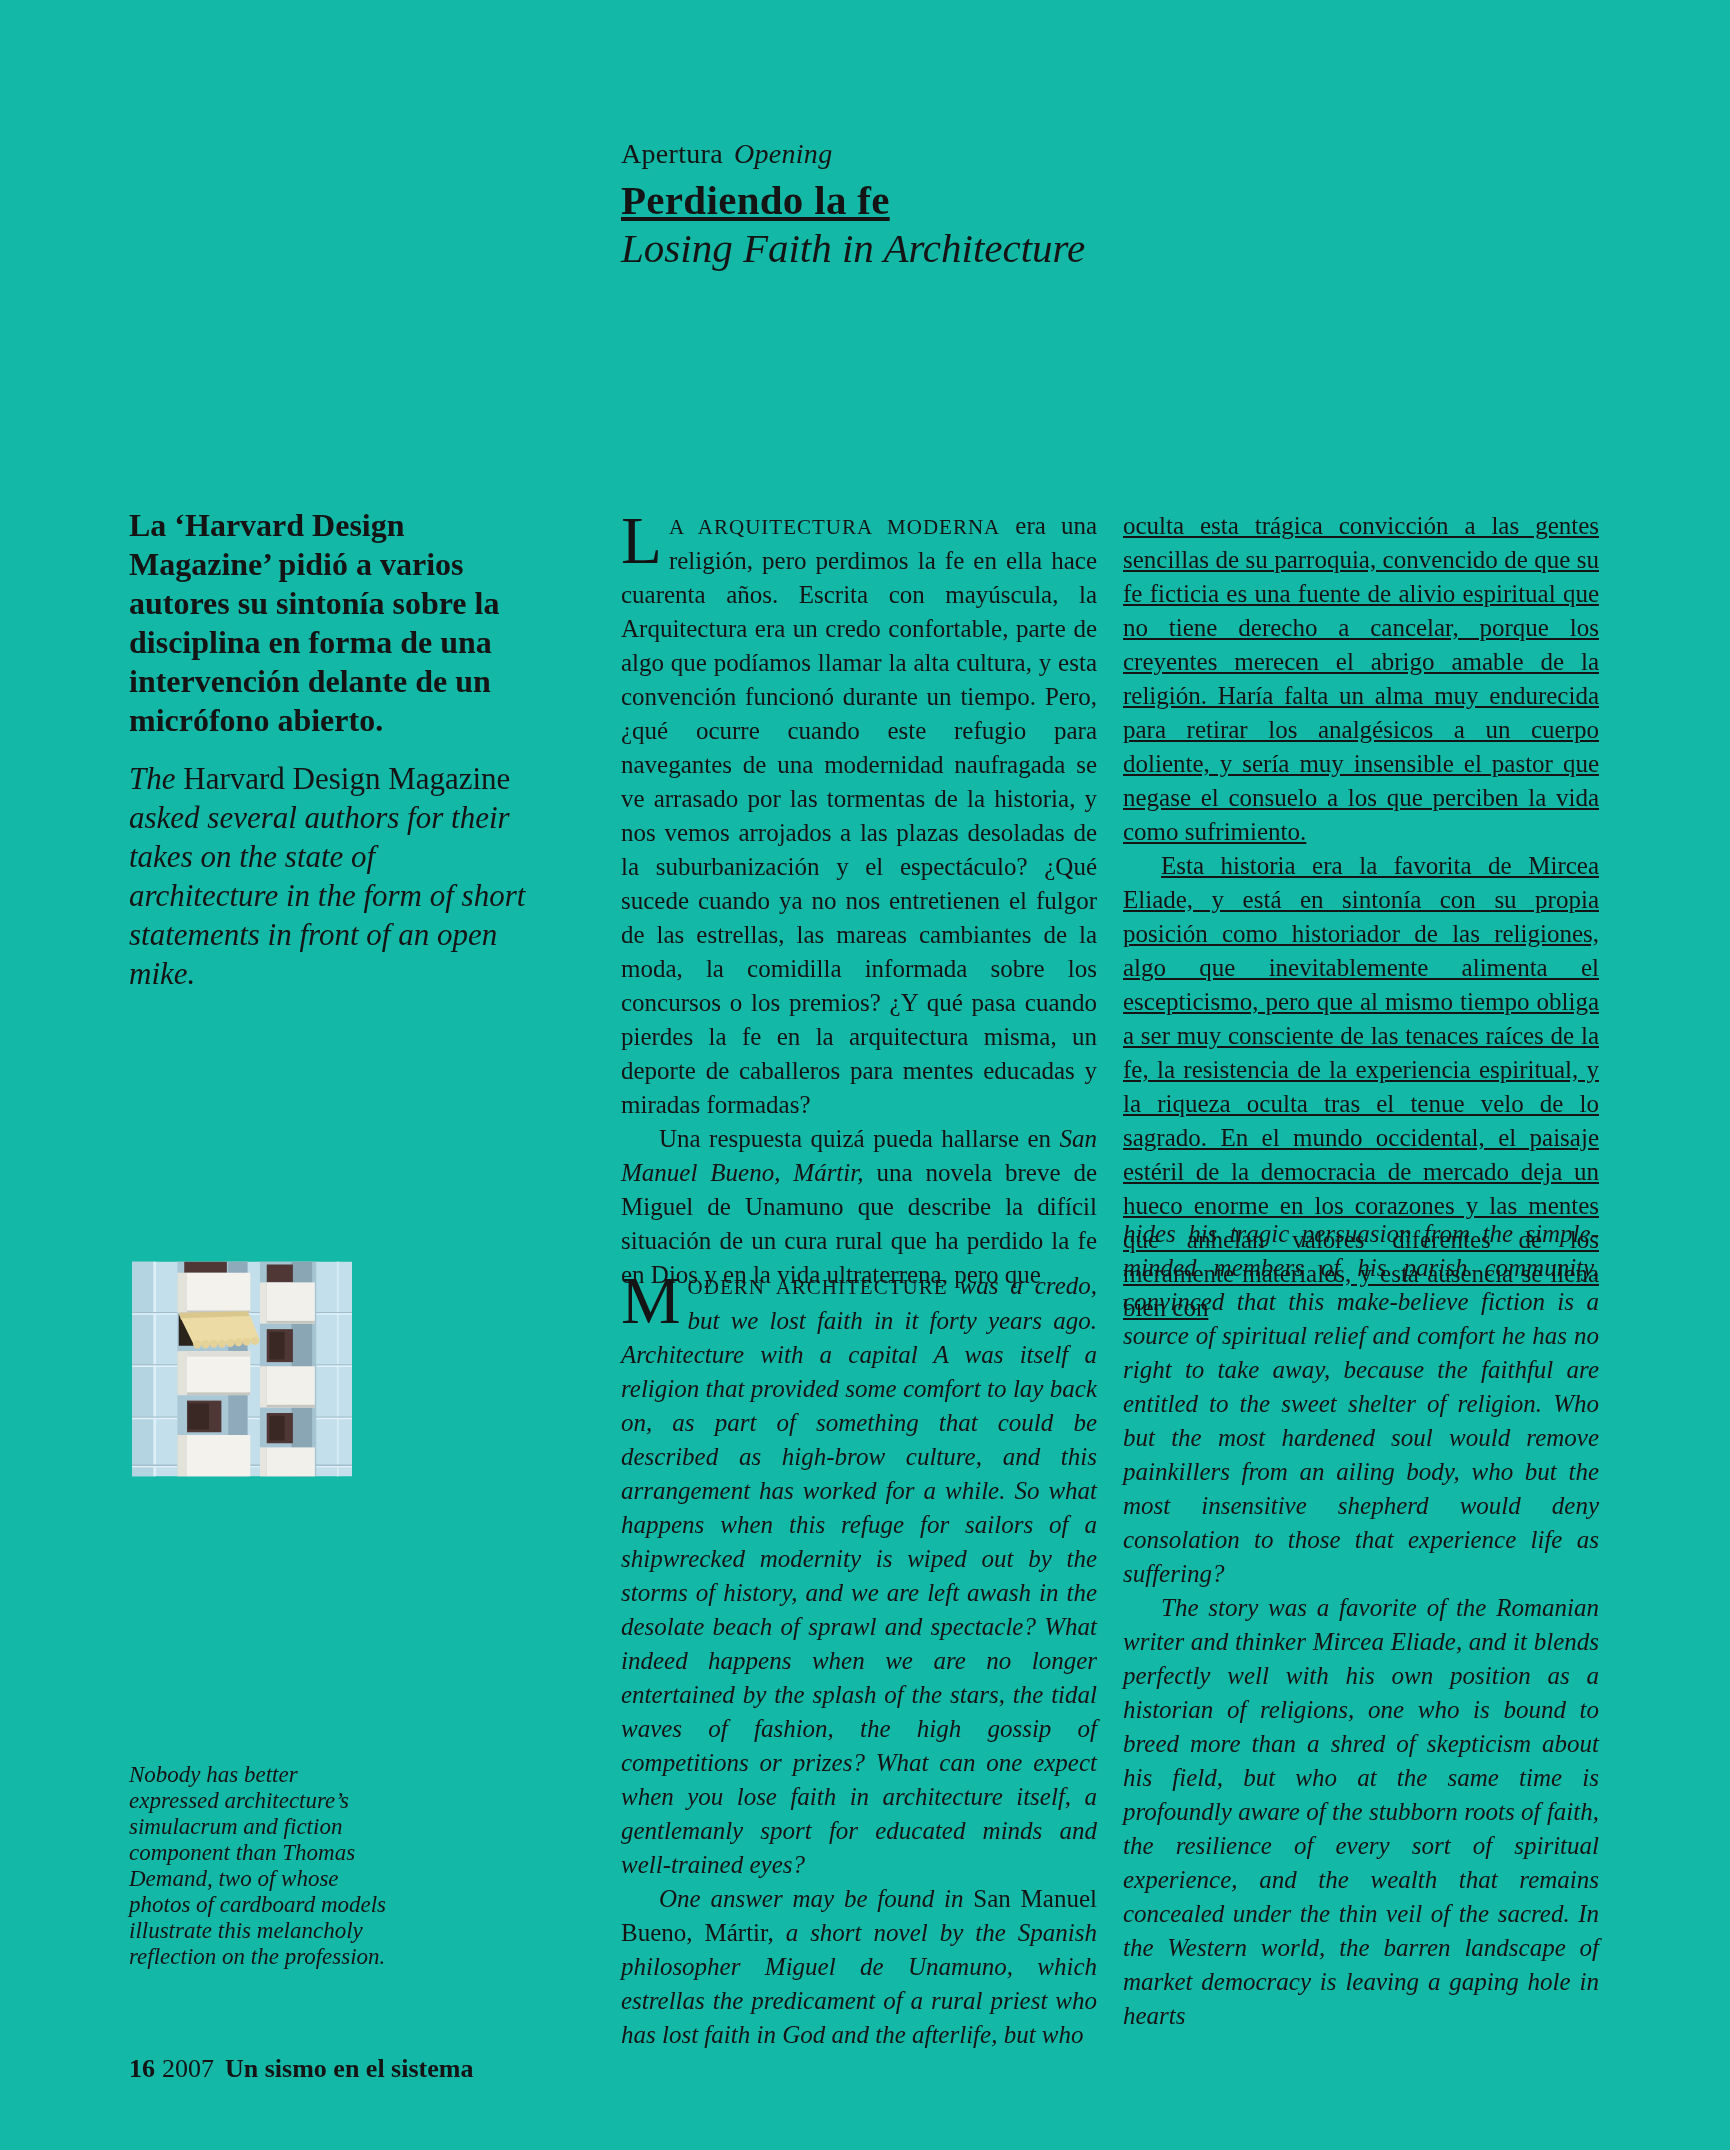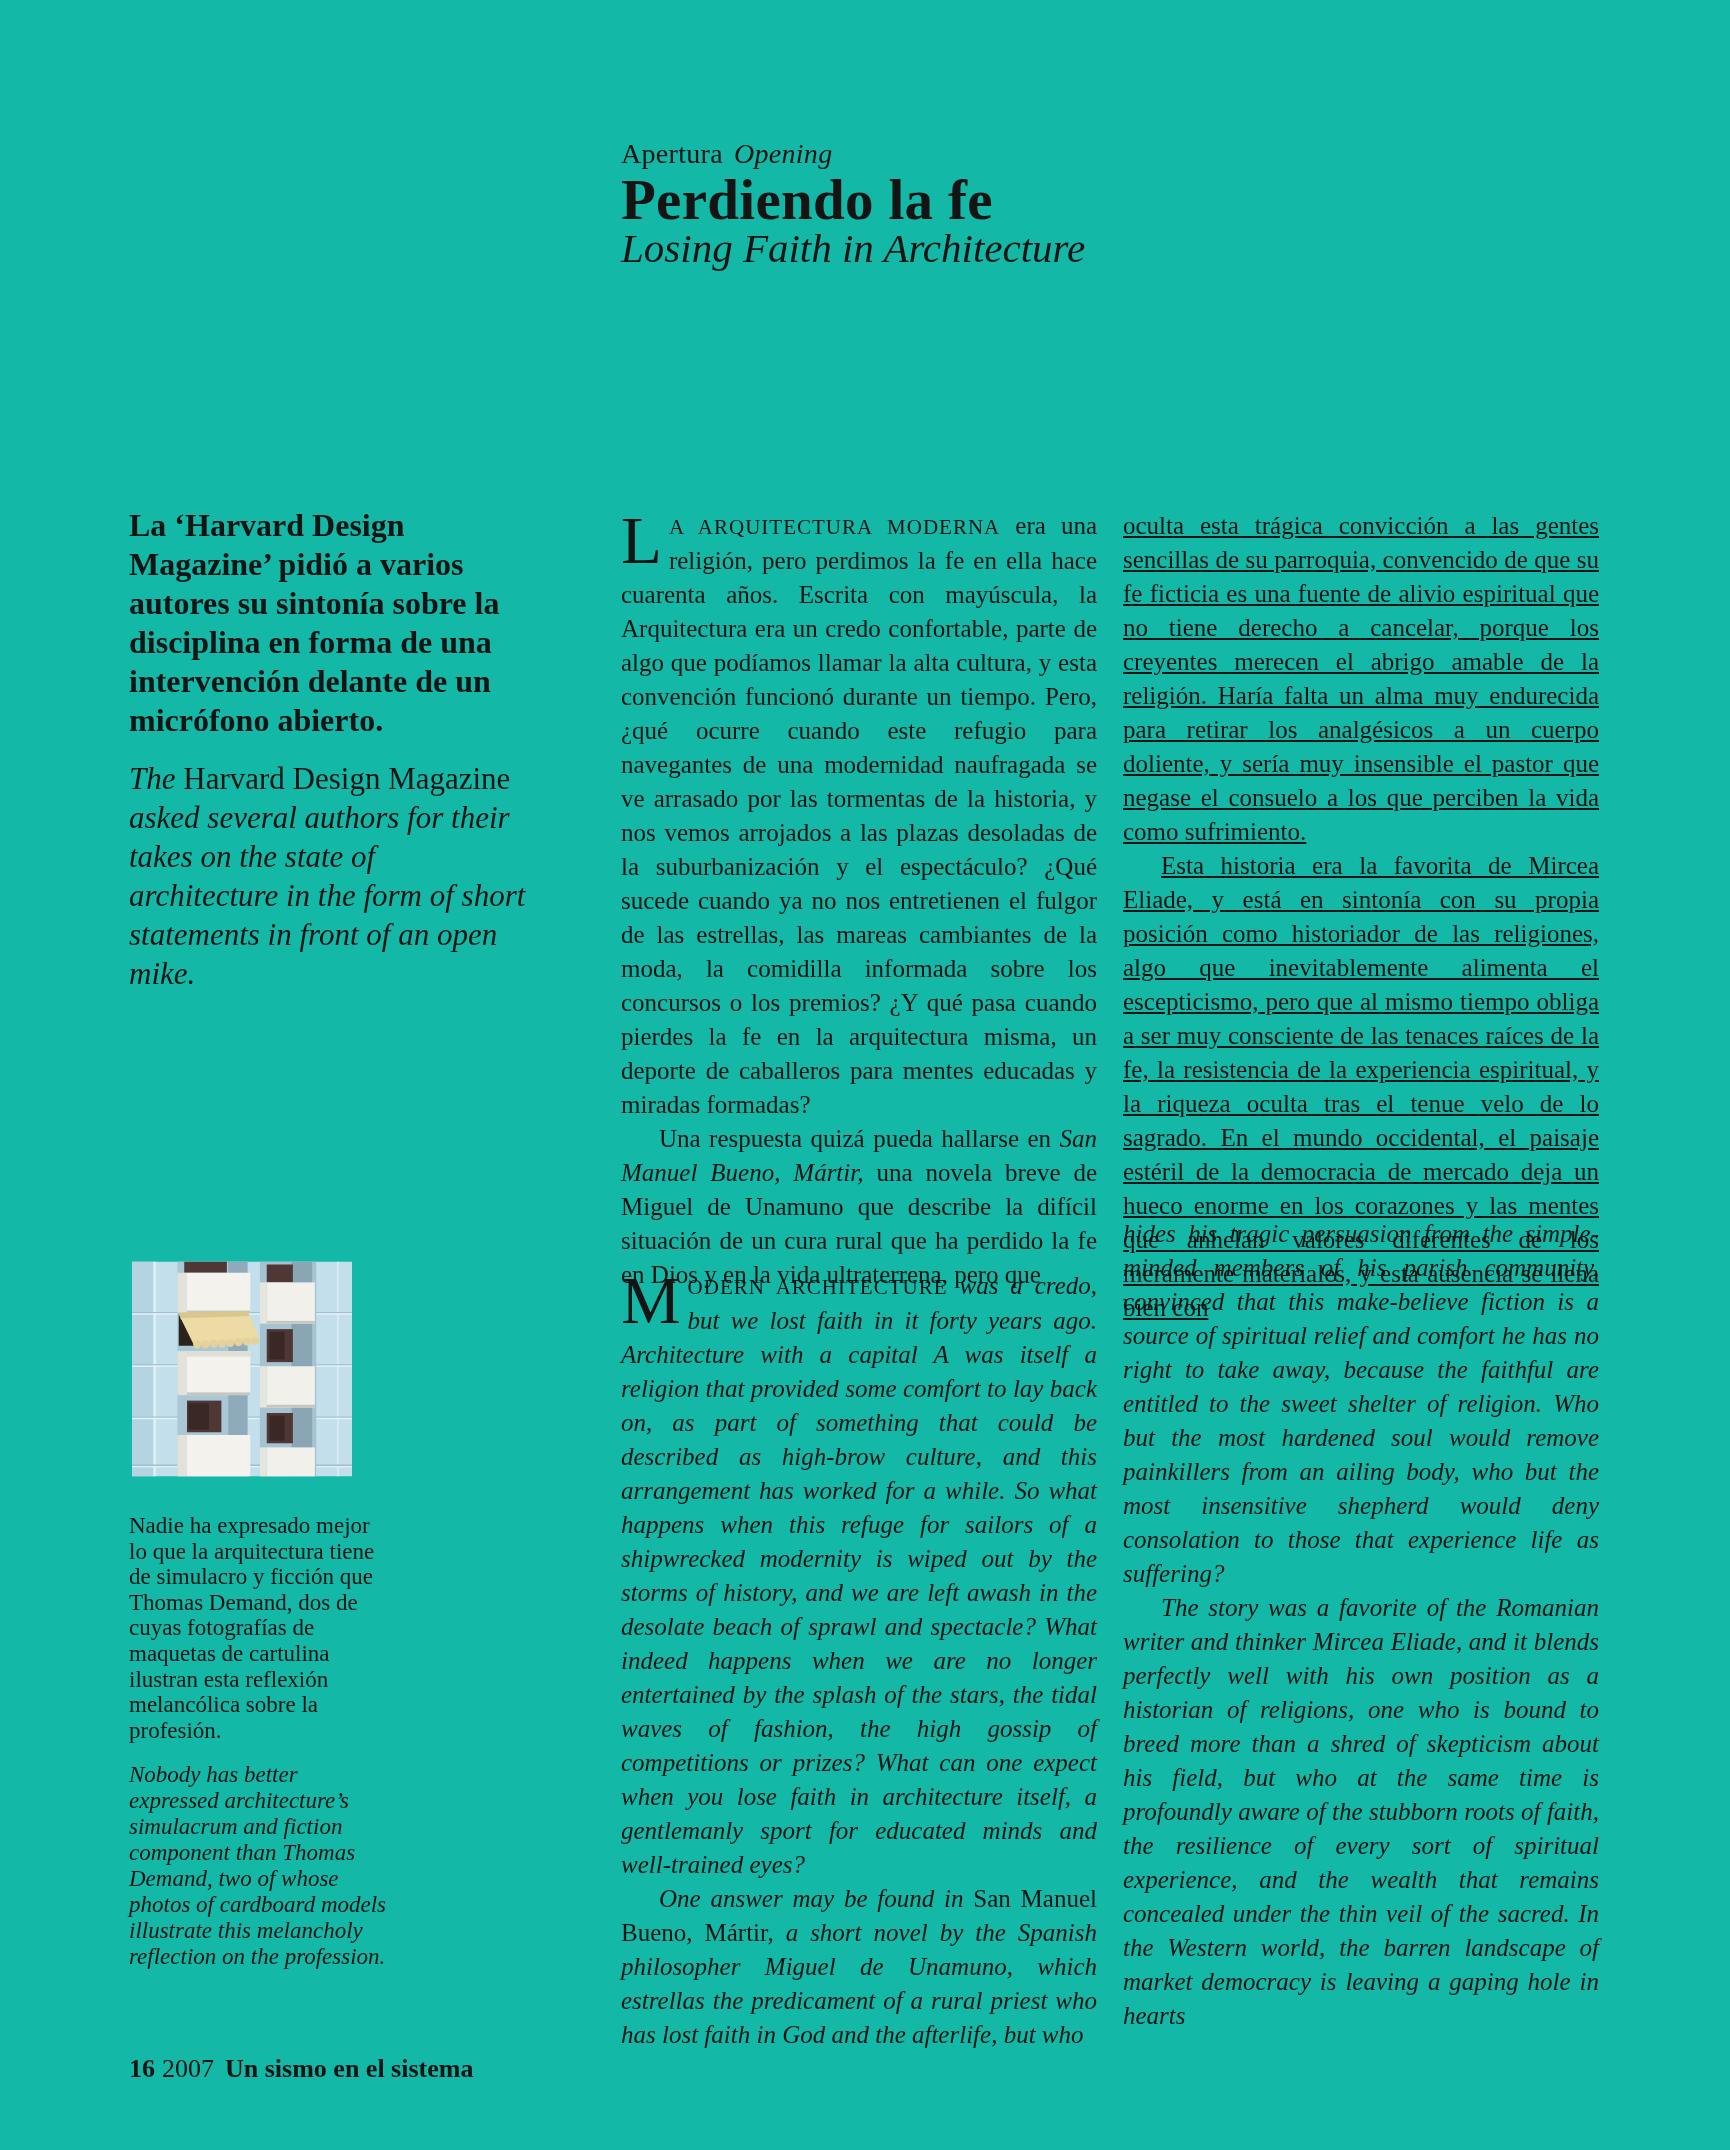--- a/index.html
+++ b/index.html
@@ -5,21 +5,21 @@
   html,body { margin:0; padding:0; background:#ffffff; }
   .page {
     position:relative; width:1731px; height:2151px; background:#14b8a6;
     font-family:"Liberation Serif","DejaVu Serif",serif; color:#141414;
     overflow:hidden;
   }
   
   .masthead { position:absolute; left:621px; top:137px; }
   .kicker { font-size:28px; line-height:33px; letter-spacing:0.3px; }
   .kicker .k-en { font-style:italic; margin-left:11px; }
-  .title-es { font-size:57px; line-height:48px; font-weight:bold; margin:5.5px 0 0 0; letter-spacing:0.3px; }
+  .title-es { font-size:41px; line-height:48px; font-weight:bold; margin:5.5px 0 0 0; letter-spacing:0.3px;text-decoration:underline; }
   .title-en { font-size:41px; line-height:44px; font-style:italic; font-weight:normal; margin:2.8px 0 0 0; }
   
   .sidebar-es {
     position:absolute; left:129px; top:506px; width:379px;
     font-weight:bold; font-size:32px; line-height:39px;
   }
   .sidebar-en {
     position:absolute; left:129px; top:759px; width:401px;
     font-size:31px; line-height:39px; font-style:italic;
   }
@@ -155,21 +155,20 @@
           <circle cx="131" cy="119" r="6"></circle>
           <circle cx="143" cy="118" r="6"></circle>
           <circle cx="155" cy="117" r="6"></circle>
           <circle cx="167" cy="116" r="6"></circle>
           <circle cx="179" cy="115" r="6"></circle>
         </g>
       </g>
     </svg>
   </figure>
 
-  <figcaption class="caption-es" lang="es">Nadie ha expresado mejor lo que la arquitectura tiene de simulacro y ficción que Thomas Demand, dos de cuyas fotografías de maquetas de cartulina ilustran esta reflexión melancólica sobre la profesión.</figcaption>
   <figcaption class="caption-en" lang="en">Nobody has better expressed architecture’s simulacrum and fiction component than Thomas Demand, two of whose photos of cardboard models illustrate this melancholy reflection on the profession.</figcaption>
 
   <section class="col es" id="col1-es" lang="es">
     <p><span class="dropcap">L</span><span class="leadin">a arquitectura moderna</span><span> era una religión, pero perdimos la fe en ella hace cuarenta años. Escrita con mayúscula, la Arquitectura era un credo confortable, parte de algo que podíamos llamar la alta cultura, y esta convención funcionó durante un tiempo. Pero, ¿qué ocurre cuando este refugio para navegantes de una modernidad naufragada se ve arrasado por las tormentas de la historia, y nos vemos arrojados a las plazas desoladas de la suburbanización y el espectáculo? ¿Qué sucede cuando ya no nos entretienen el fulgor de las estrellas, las mareas cambiantes de la moda, la comidilla informada sobre los concursos o los premios? ¿Y qué pasa cuando pierdes la fe en la arquitectura misma, un deporte de caballeros para mentes educadas y miradas formadas?</span></p>
     <p class="ind"><span>Una respuesta quizá pueda hallarse en </span><span class="book-title">San Manuel Bueno, Mártir,</span><span> una novela breve de Miguel de Unamuno que describe la difícil situación de un cura rural que ha perdido la fe en Dios y en la vida ultraterrena, pero que</span></p>
   </section>
 
   <section class="col es" id="col2-es" lang="es">
     <p>oculta esta trágica convicción a las gentes sencillas de su parroquia, convencido de que su fe ficticia es una fuente de alivio espiritual que no tiene derecho a cancelar, porque los creyentes merecen el abrigo amable de la religión. Haría falta un alma muy endurecida para retirar los analgésicos a un cuerpo doliente, y sería muy insensible el pastor que negase el consuelo a los que perciben la vida como sufrimiento.</p>
     <p class="ind">Esta historia era la favorita de Mircea Eliade, y está en sintonía con su propia posición como historiador de las religiones, algo que inevitablemente alimenta el escepticismo, pero que al mismo tiempo obliga a ser muy consciente de las tenaces raíces de la fe, la resistencia de la experiencia espiritual, y la riqueza oculta tras el tenue velo de lo sagrado. En el mundo occidental, el paisaje estéril de la democracia de mercado deja un hueco enorme en los corazones y las mentes que anhelan valores diferentes de los meramente materiales, y esta ausencia se llena bien con</p>

